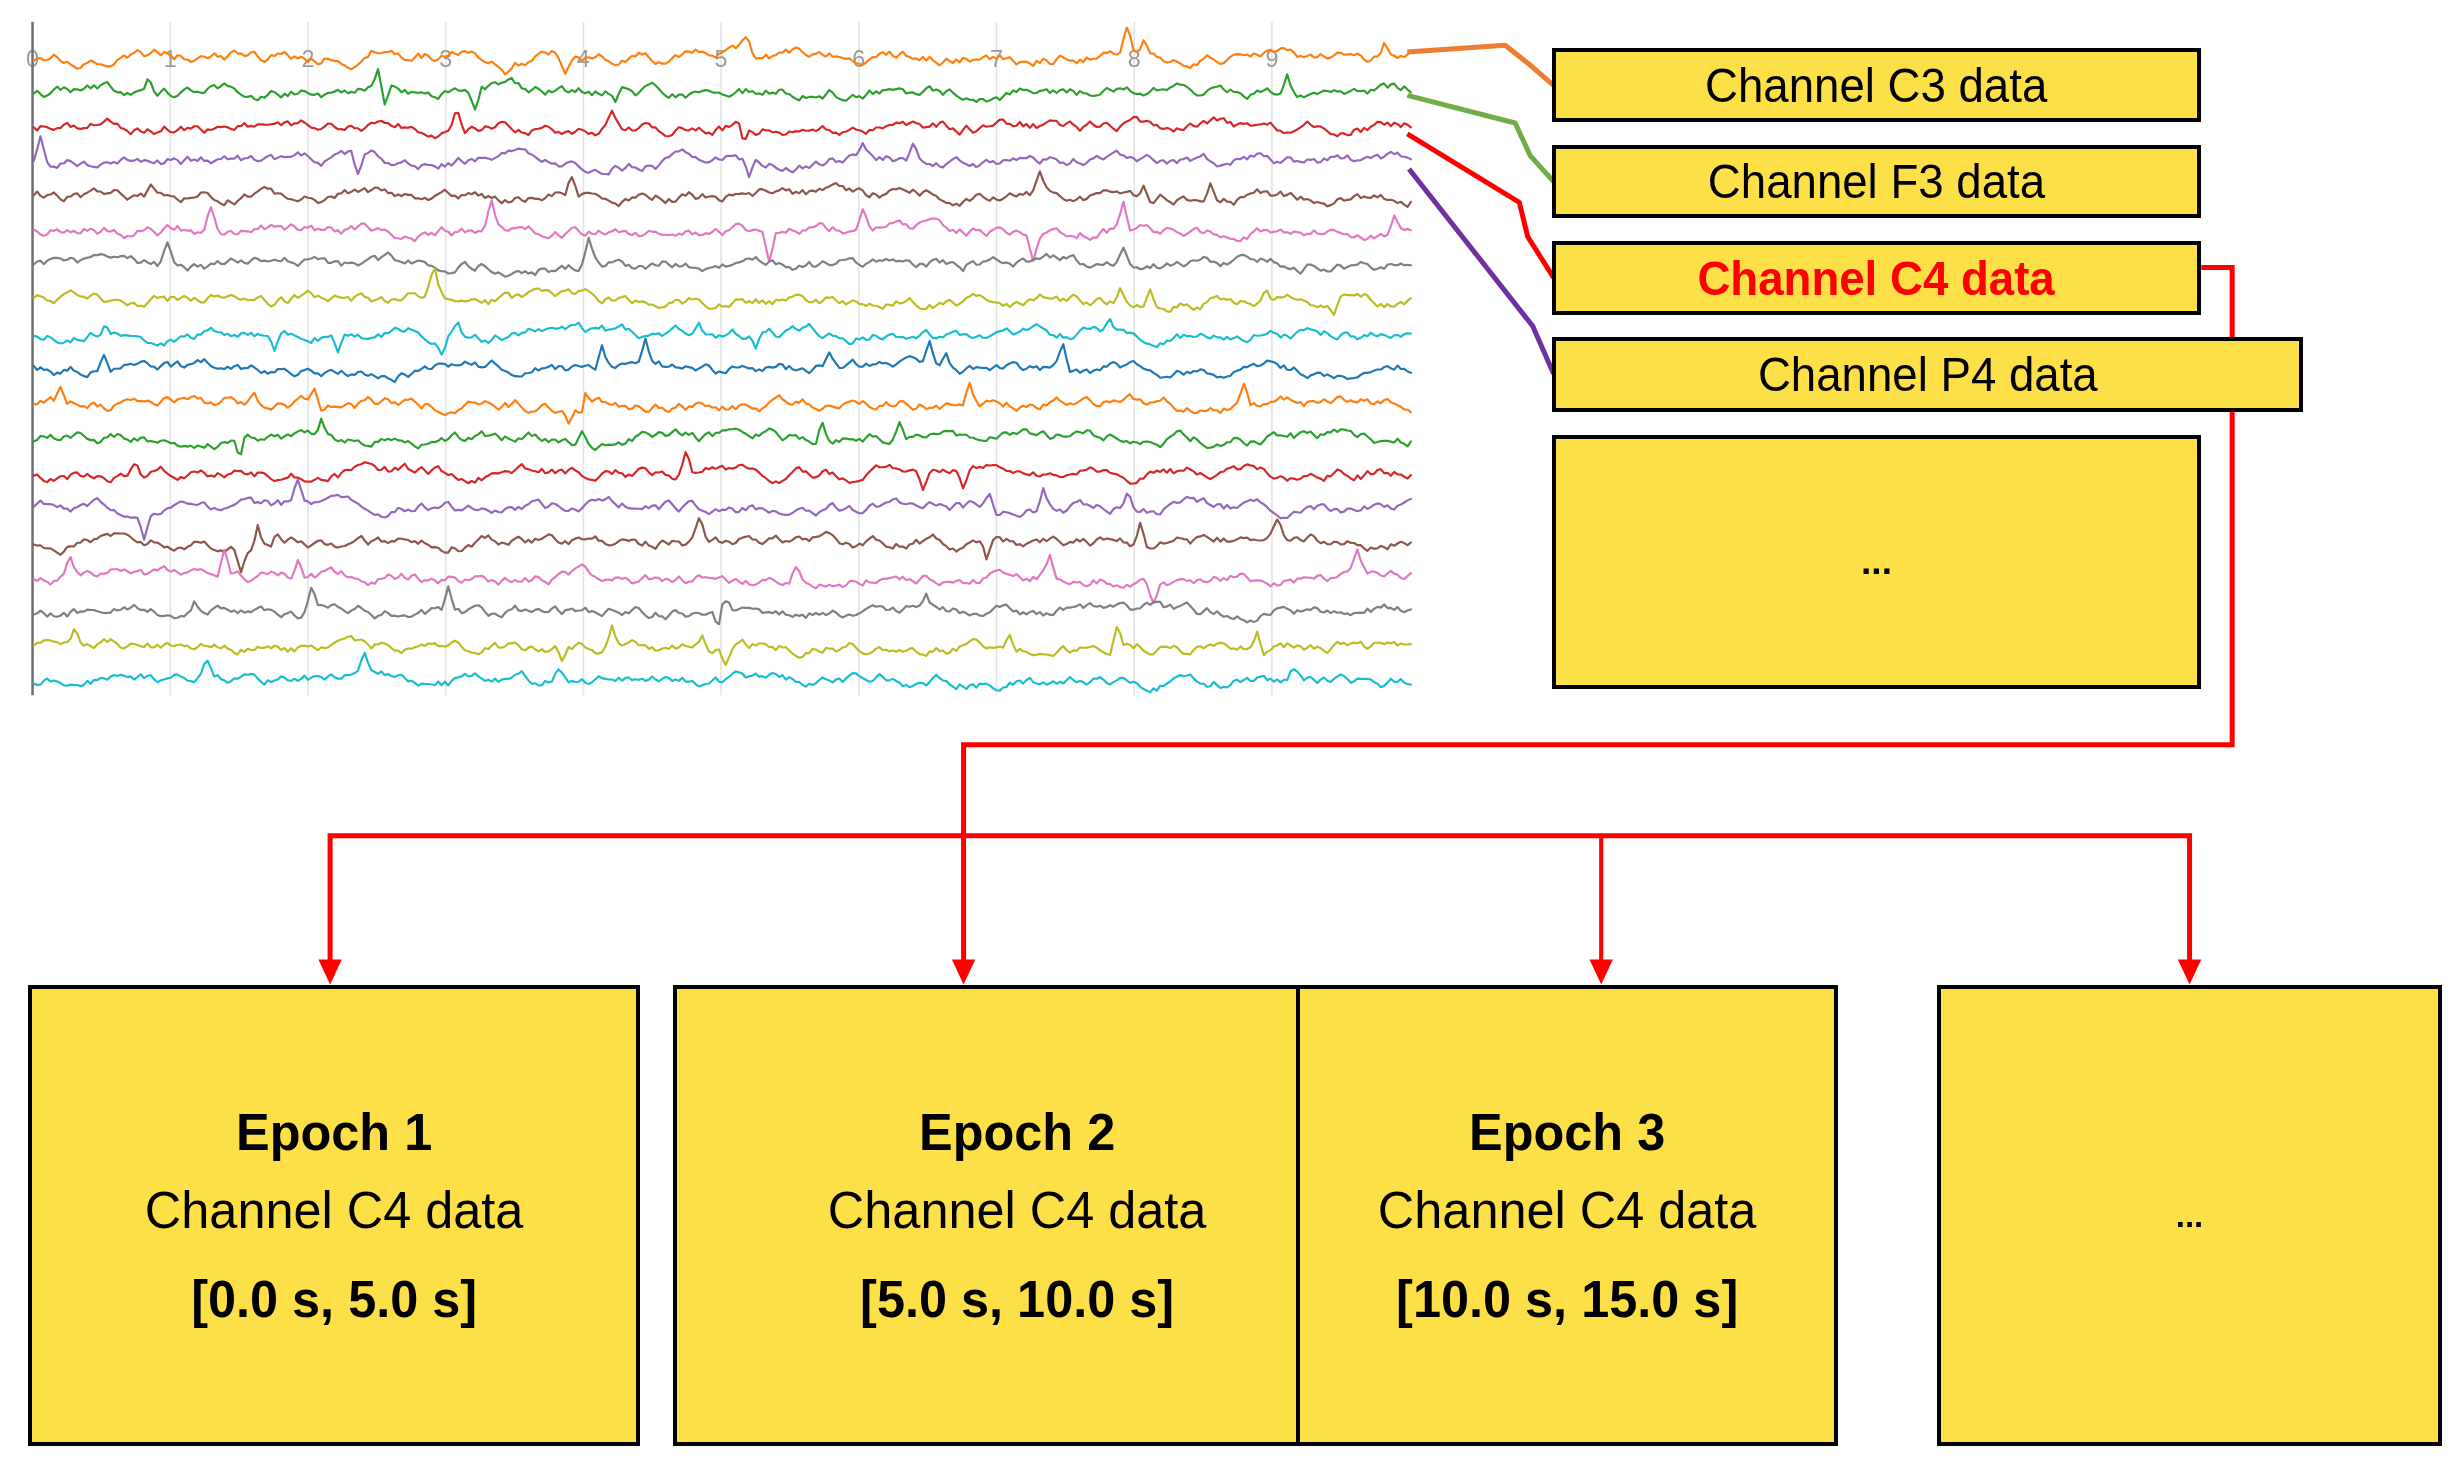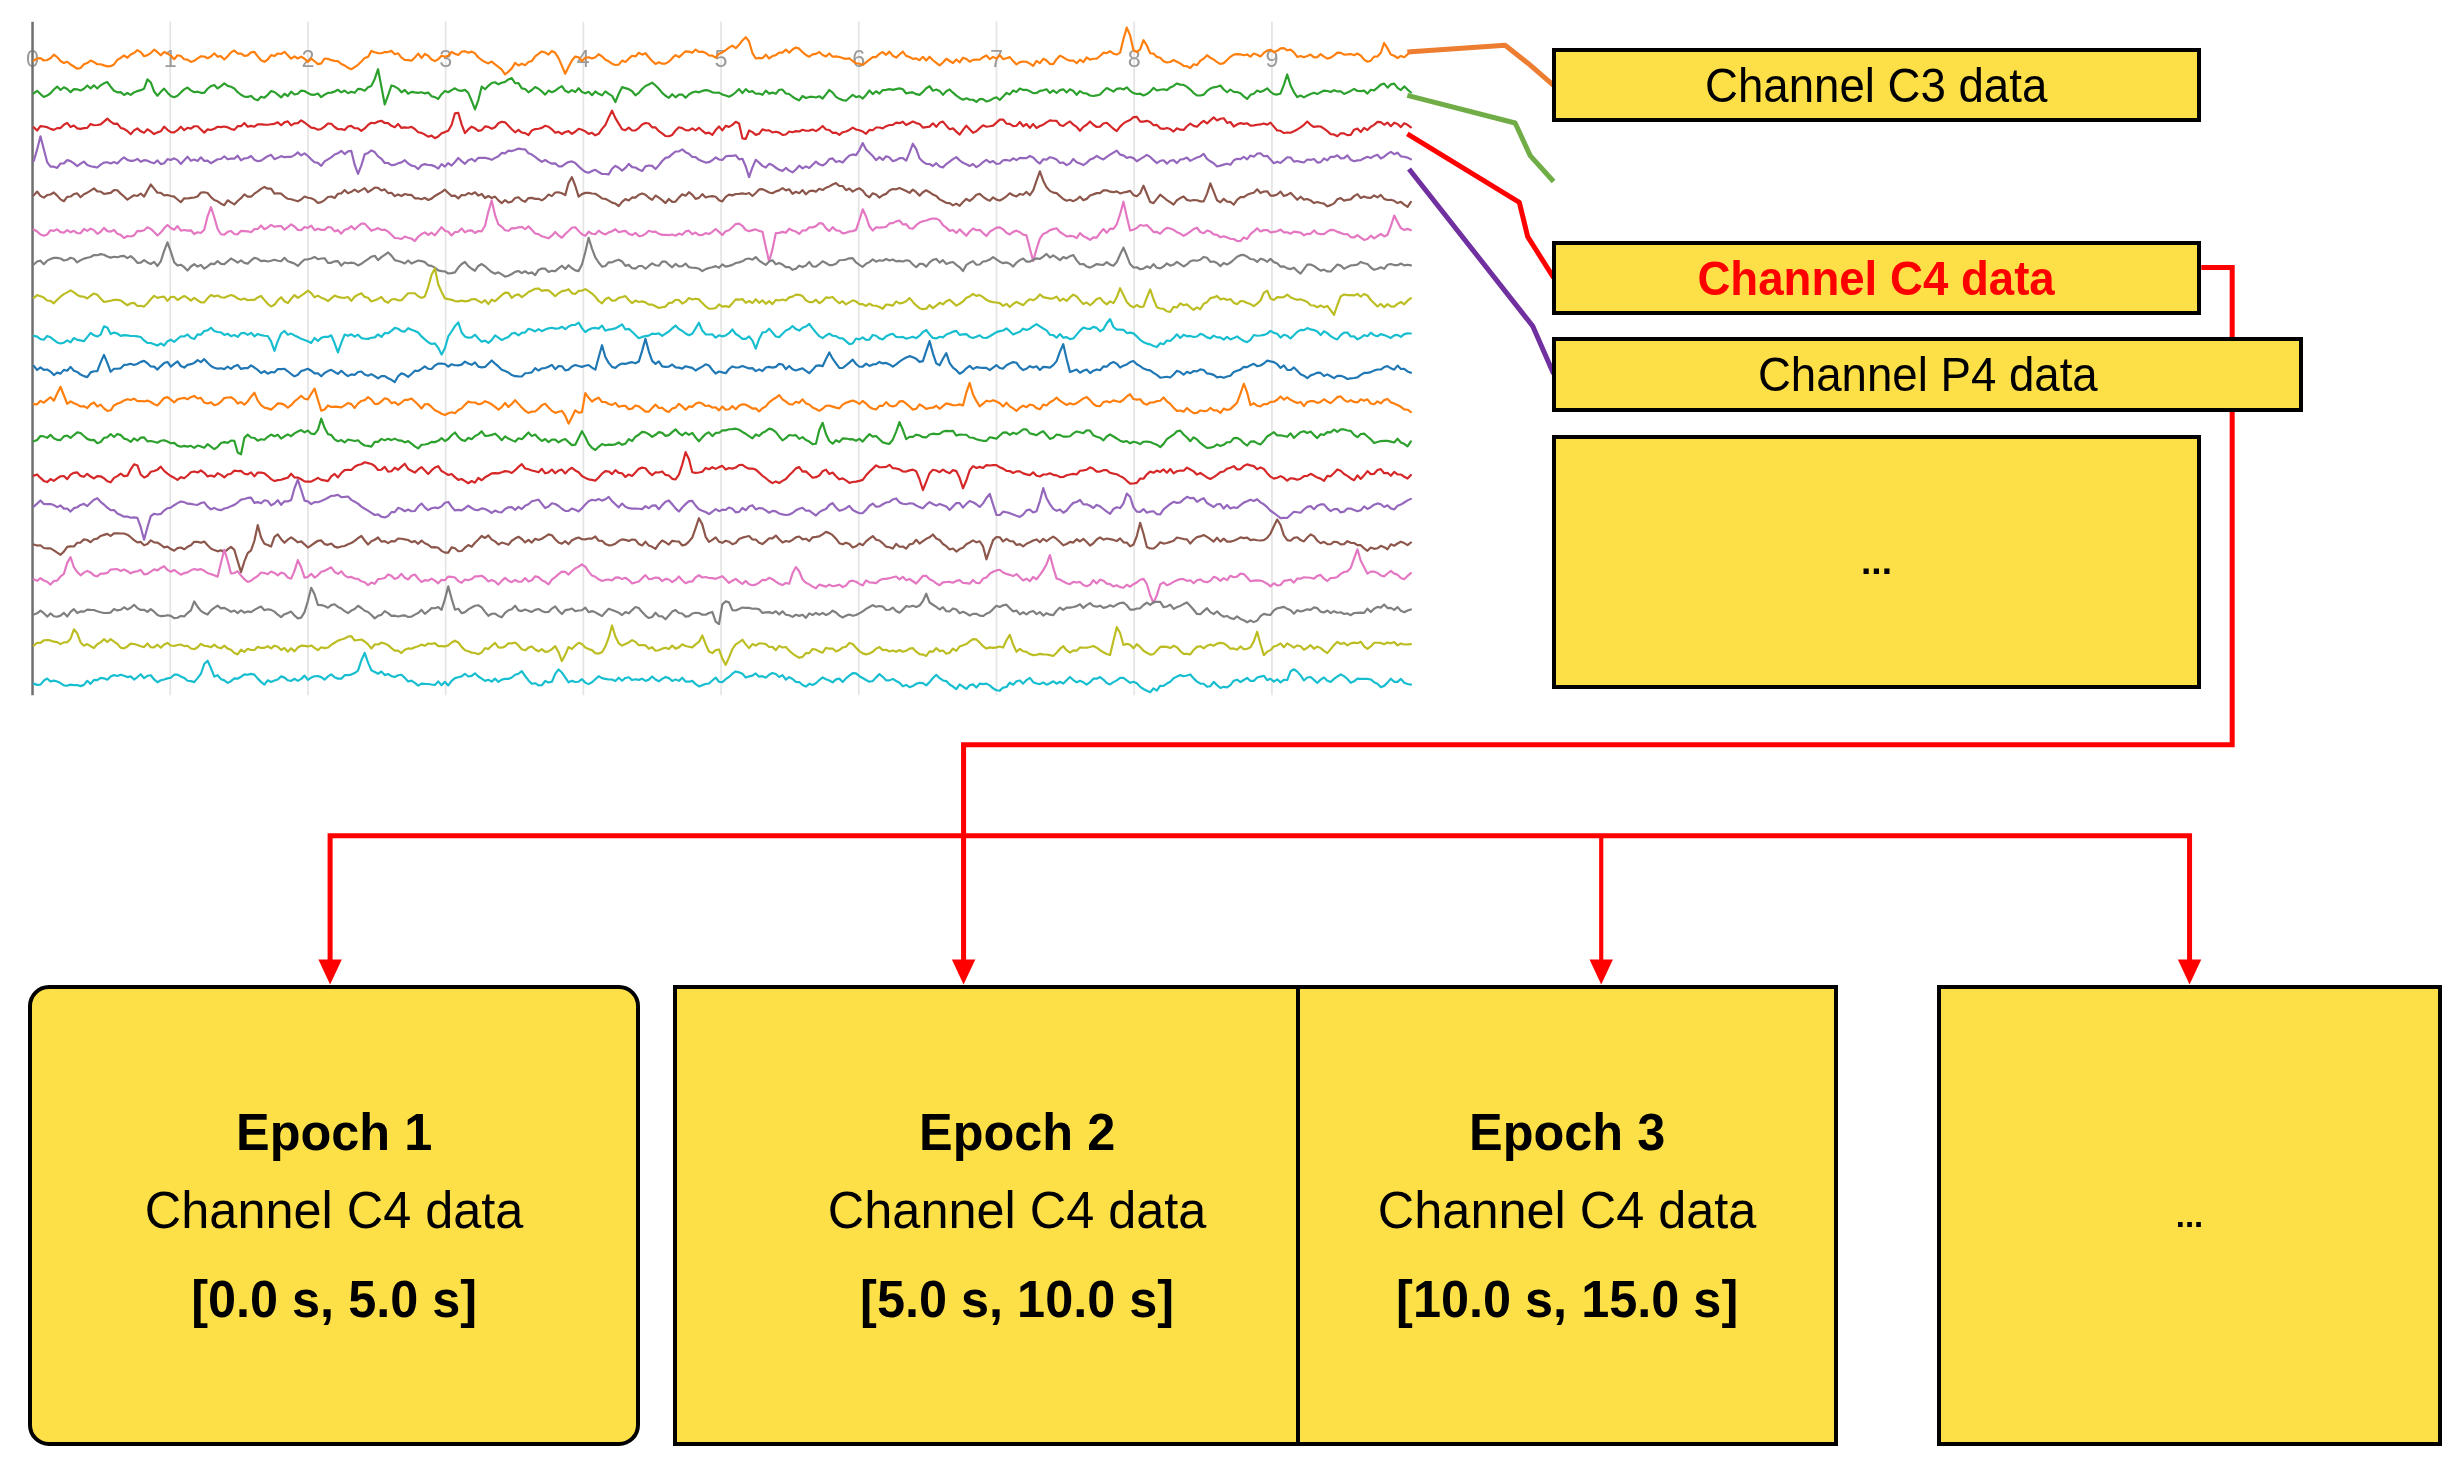--- a/index.html
+++ b/index.html
@@ -14,21 +14,21 @@
   }
   
   .ch0{left:1552px;top:48px;width:649px;height:74px;}
   .ch1{left:1552px;top:145px;width:649px;height:73px;}
   .ch2{left:1552px;top:241px;width:649px;height:74px;}
   .ch3{left:1552px;top:337px;width:751px;height:75px;}
   .chmore{left:1552px;top:435px;width:649px;height:254px;}
   .chlabel{font-size:48px;color:#000;transform:scaleX(.95);white-space:nowrap;}
   .moretext{font-size:37px;font-weight:700;color:#000;}
   
-  .ep0{left:28px;top:985px;width:612px;height:461px;border-radius:21px;}
+  .ep0{left:28px;top:985px;width:612px;height:461px;}
   .ep1{left:673px;top:985px;width:688px;height:461px;}
   .ep2{left:1296px;top:985px;width:542px;height:461px;}
   .ep3{left:1937px;top:985px;width:505px;height:461px;}
   .epinner{font-size:52px;line-height:1.5;color:#000;transform:scaleX(.97);white-space:nowrap;}
   .ep-title{font-weight:700;}
   .ep-range{font-weight:700;margin-top:11.7px;}
 </style>
 </head>
 <body>
 
@@ -89,20 +89,23 @@
     <line class="flow" x1="1916" y1="1000" x2="1916" y2="1150" stroke-width="5" stroke="#ff0000"></line>
     <polygon class="flowhead" points="381,1148 409,1148 395,1178" fill="#ff0000"></polygon>
     <polygon class="flowhead" points="1139,1148 1167,1148 1153,1178" fill="#ff0000"></polygon>
     <polygon class="flowhead" points="1902,1148 1930,1148 1916,1178" fill="#ff0000"></polygon>
     <polygon class="flowhead" points="2606,1148 2634,1148 2620,1178" fill="#ff0000"></polygon>
   </svg>
 
   <div class="box ch0">
     <span class="chlabel" style="color: rgb(0, 0, 0); font-weight: 400;">Channel C3 data</span>
   </div>
+  <div class="box ch1">
+    <span class="chlabel" style="color: rgb(0, 0, 0); font-weight: 400;">Channel F3 data</span>
+  </div>
   <div class="box ch2">
     <span class="chlabel" style="color: rgb(255, 0, 0); font-weight: 700;">Channel C4 data</span>
   </div>
   <div class="box ch3">
     <span class="chlabel" style="color: rgb(0, 0, 0); font-weight: 400;">Channel P4 data</span>
   </div>
   <div class="box chmore">
     <span class="moretext">...</span>
   </div>
 

